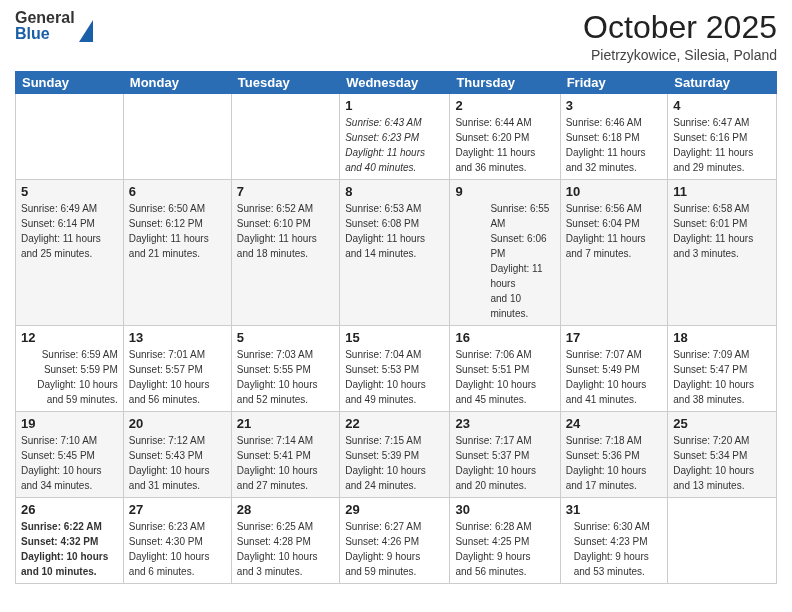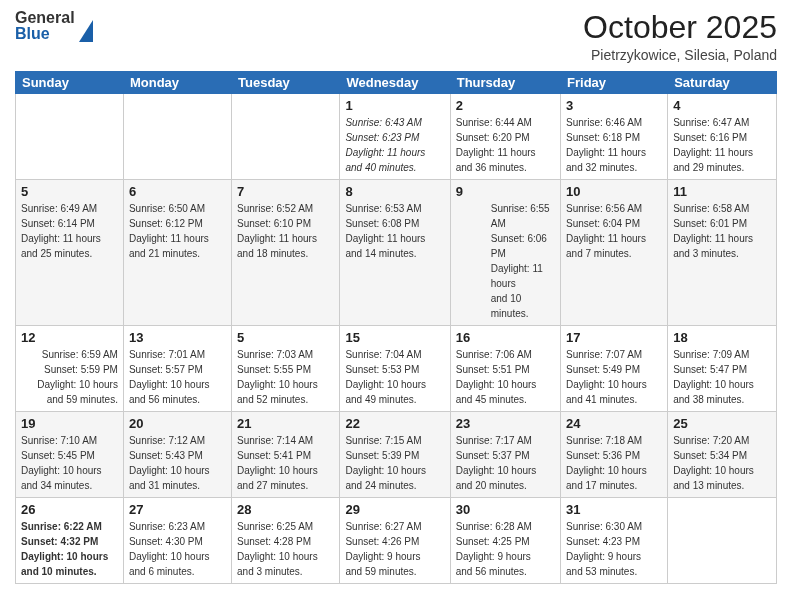--- a/index.html
+++ b/index.html
@@ -338,21 +338,21 @@
         </td>
         <td>
           <span class="day-num">30</span>
           <div class="day-info" style="white-space: pre-line;">Sunrise: 6:28 AM
 Sunset: 4:25 PM
 Daylight: 9 hours
 and 56 minutes.</div>
         </td>
         <td>
           <span class="day-num">31</span>
-          <div class="day-info" style="white-space: pre-line;">Sunrise: 6:30 AM
+          <div class="day-info" style="white-space: pre-line; margin-left: 8px;">Sunrise: 6:30 AM
 Sunset: 4:23 PM
 Daylight: 9 hours
 and 53 minutes.</div>
         </td>
         <td class="empty-cell"></td>
       </tr>
     </tbody>
 </table>
 
 </body></html>

